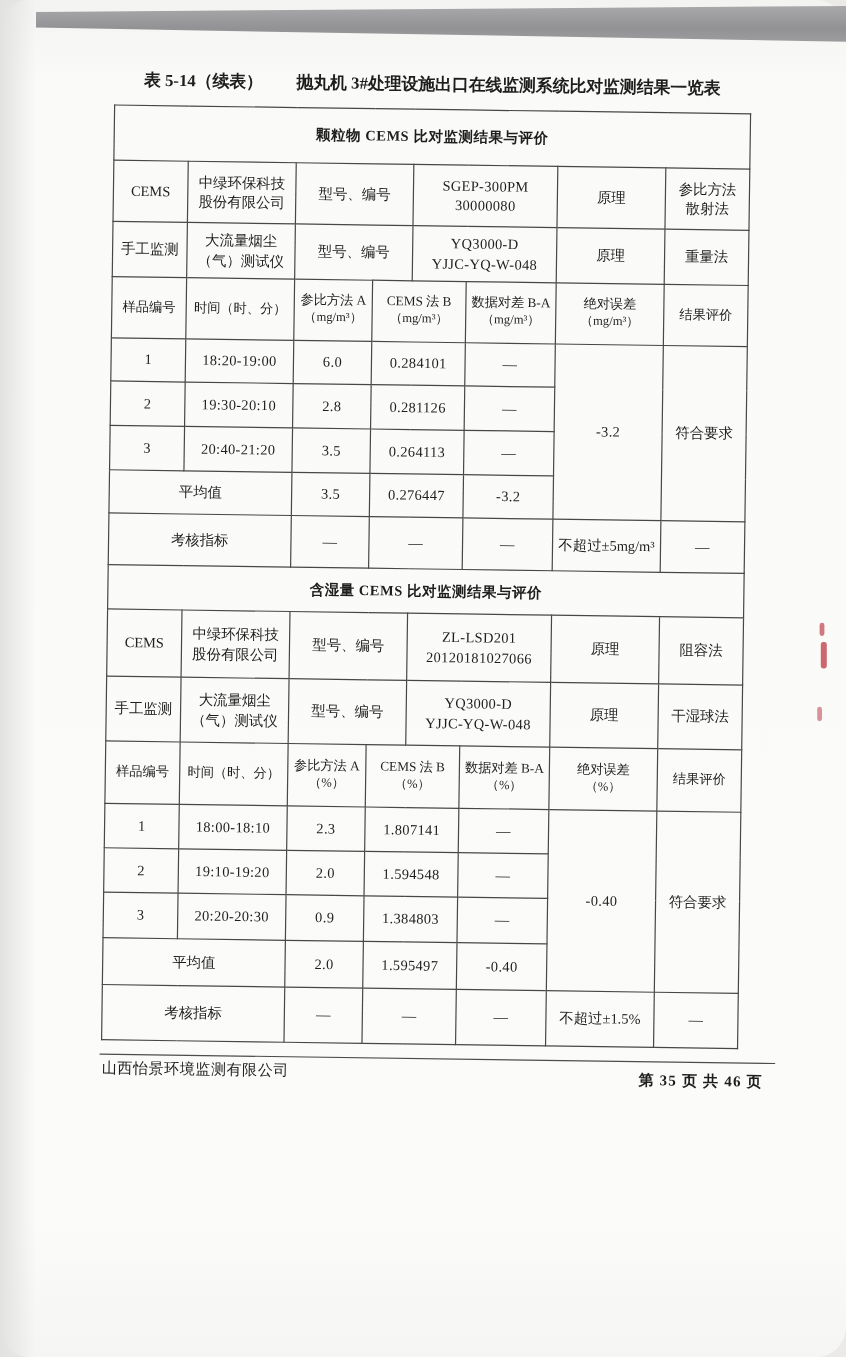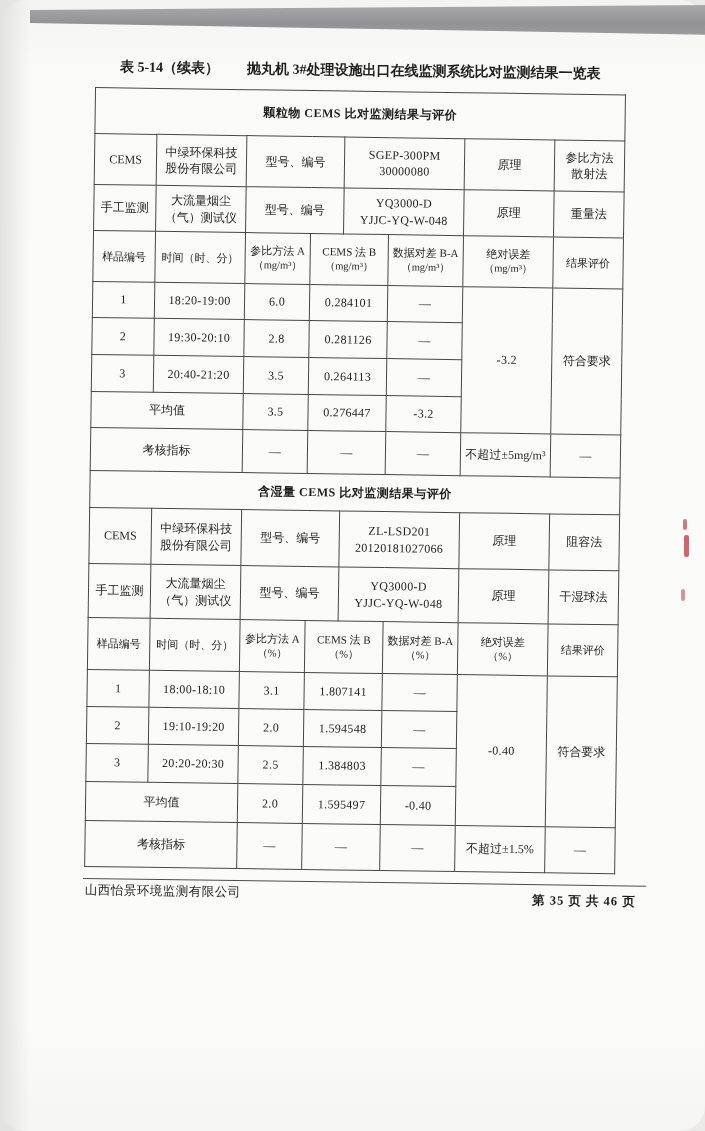--- a/index.html
+++ b/index.html
@@ -200,39 +200,39 @@
         <td class="hdr"><span class="lbl">参比方法 A</span><span class="unit">（%）</span></td>
         <td class="hdr" colspan="2"><span class="lbl">CEMS 法 B</span><span class="unit">（%）</span></td>
         <td class="hdr"><span class="lbl">数据对差 B-A</span><span class="unit">（%）</span></td>
         <td class="hdr"><span class="lbl">绝对误差</span><span class="unit">（%）</span></td>
         <td class="hdr"><span class="lbl">结果评价</span></td>
       </tr>
 
       <tr style="height:37px">
         <td class="num">1</td>
         <td class="num">18:00-18:10</td>
-        <td class="num">3.1</td>
+        <td class="num">2.3</td>
         <td class="num" colspan="2">1.807141</td>
         <td class="num">—</td>
         <td class="num" rowspan="4">-0.40</td>
         <td rowspan="4">符合要求</td>
       </tr>
 
       <tr style="height:37px">
         <td class="num">2</td>
         <td class="num">19:10-19:20</td>
         <td class="num">2.0</td>
         <td class="num" colspan="2">1.594548</td>
         <td class="num">—</td>
       </tr>
 
       <tr style="height:38px">
         <td class="num">3</td>
         <td class="num">20:20-20:30</td>
-        <td class="num">2.5</td>
+        <td class="num">0.9</td>
         <td class="num" colspan="2">1.384803</td>
         <td class="num">—</td>
       </tr>
 
       <tr style="height:39px">
         <td colspan="2">平均值</td>
         <td class="num">2.0</td>
         <td class="num" colspan="2">1.595497</td>
         <td class="num">-0.40</td>
       </tr>

